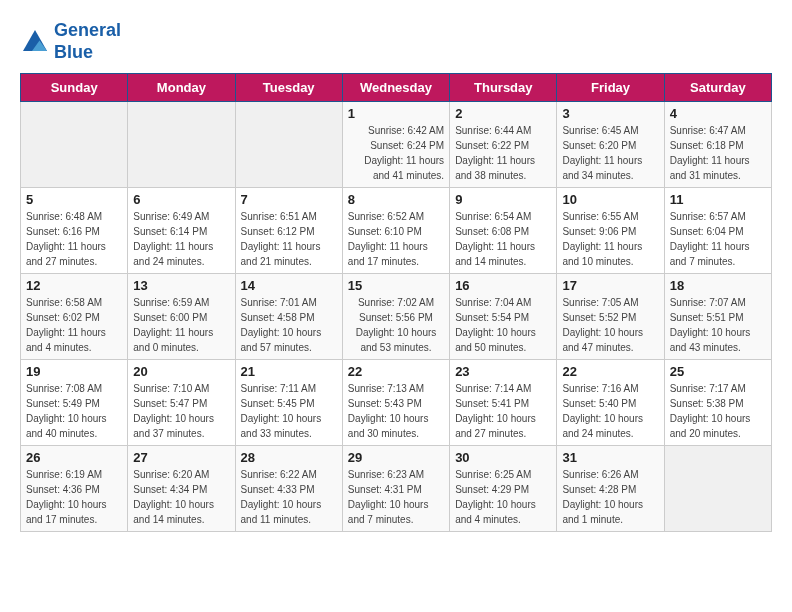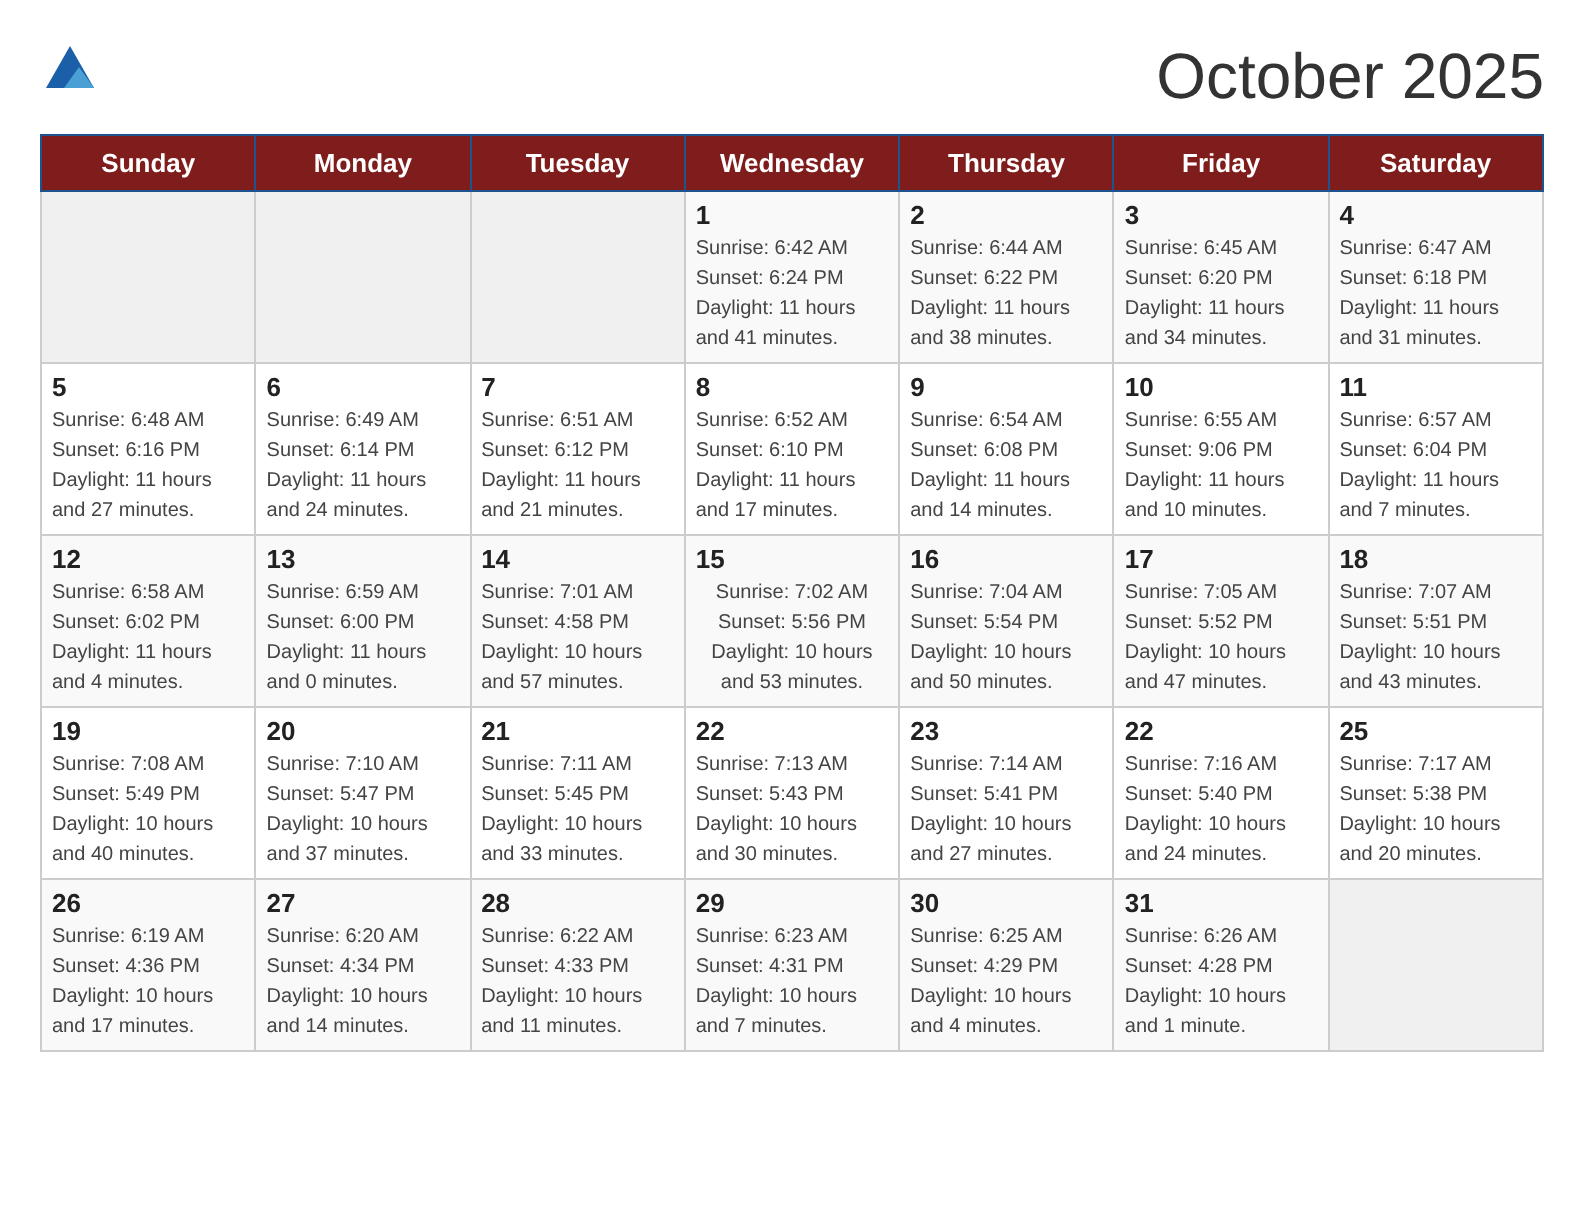--- a/index.html
+++ b/index.html
@@ -45,21 +45,21 @@
     .subtitle {
       font-size: 14px;
       color: #555;
     }
     table {
       width: 100%;
       border-collapse: collapse;
       table-layout: fixed;
     }
     thead th {
-      background: #7f1d1d;
+      background: #be185d;
       color: #fff;
       text-align: center;
       font-size: 13px;
       padding: 6px 4px;
       border: 1px solid #1e5490;
     }
     tbody td {
       border: 1px solid #ccc;
       vertical-align: top;
       padding: 4px 5px;
@@ -88,23 +88,26 @@
   </style>
 </head>
 <body>
 
 <div class="header">
   <div class="logo">
     <svg class="logo-icon" viewBox="0 0 40 40">
       <polygon points="20,4 36,32 4,32" fill="#1a5fa8"></polygon>
       <polygon points="26,18 36,32 16,32" fill="#4a9fd4"></polygon>
     </svg>
+    <div class="logo-text">
+      <div><span>General</span></div>
+      <div><span>Blue</span></div>
+    </div>
   </div>
   <div class="title-block">
-    <div class="month-title">October 2025</div>
   </div>
 </div>
 
 <table>
   <thead>
     <tr>
     <th>Sunday</th>
         <th>Monday</th>
         <th>Tuesday</th>
         <th>Wednesday</th>
@@ -113,21 +116,21 @@
         <th>Saturday</th>
       </tr>
   </thead>
   <tbody>
   <tr>
         <td class="empty-cell"></td>
         <td class="empty-cell"></td>
         <td class="empty-cell"></td>
         <td>
           <div class="day-number">1</div>
-          <div class="day-info" style="white-space: pre-line;">Sunrise: 6:42 AM
+          <div class="day-info" style="white-space: pre-line; text-align: right;">Sunrise: 6:42 AM
 Sunset: 6:24 PM
 Daylight: 11 hours
 and 41 minutes.</div>
         </td>
         <td>
           <div class="day-number">2</div>
           <div class="day-info" style="white-space: pre-line;">Sunrise: 6:44 AM
 Sunset: 6:22 PM
 Daylight: 11 hours
 and 38 minutes.</div>

